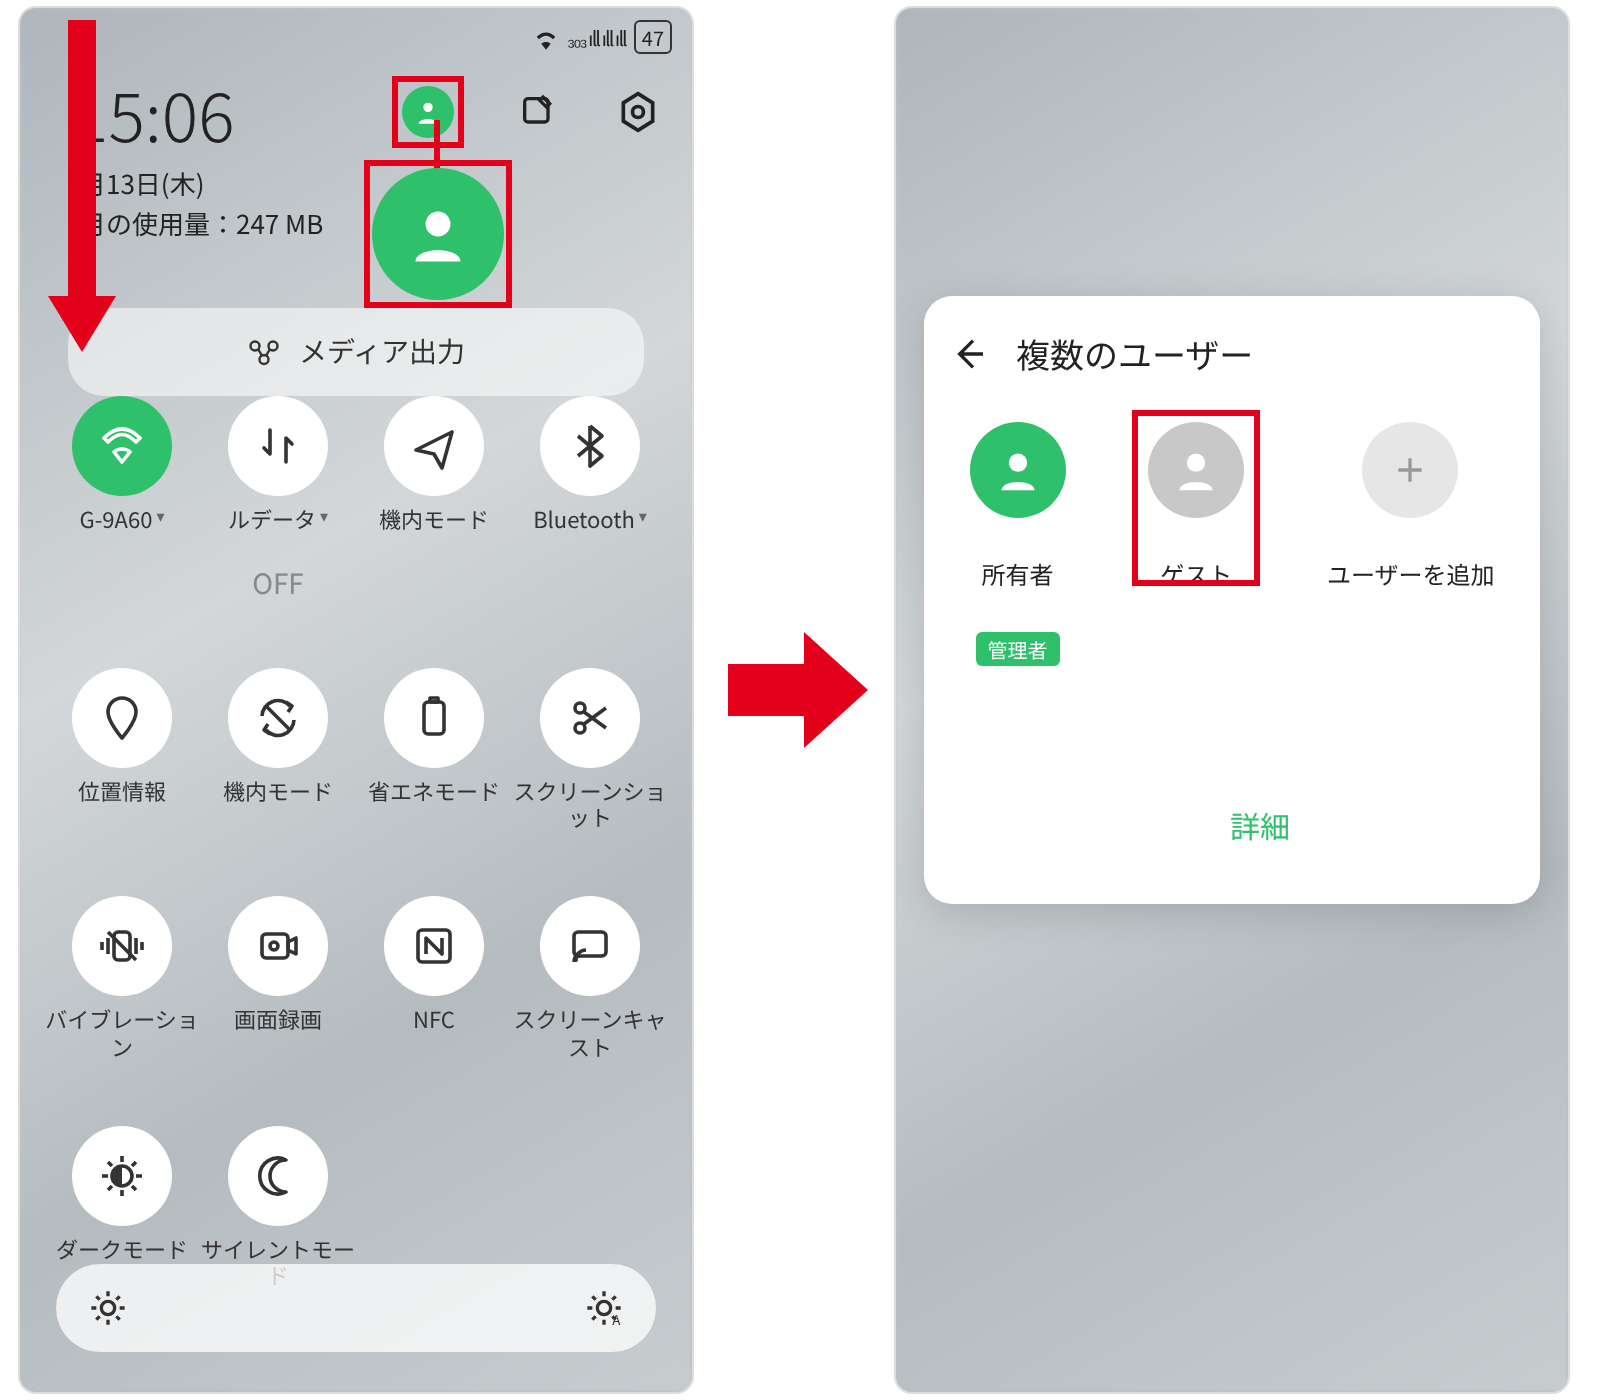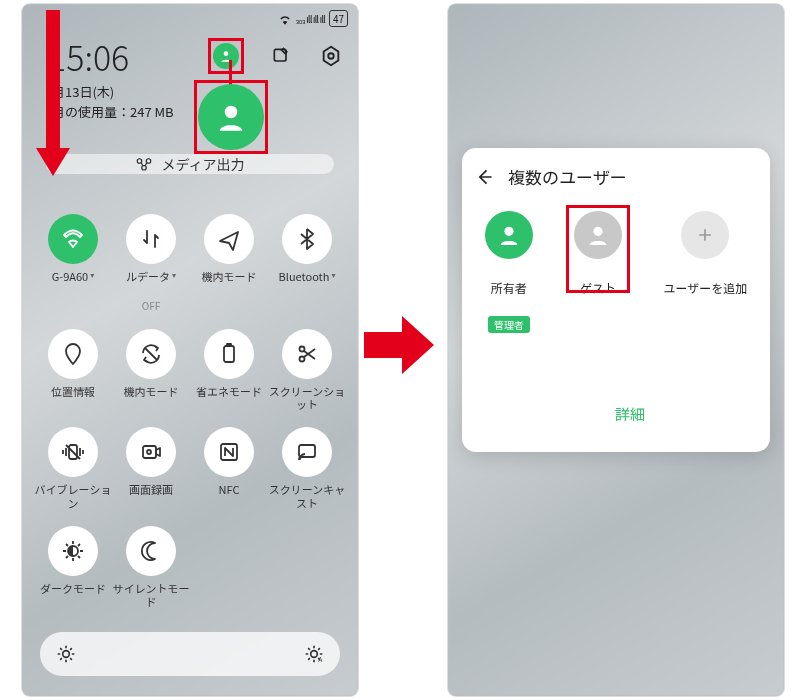--- a/index.html
+++ b/index.html
@@ -1,21 +1,21 @@
 <!DOCTYPE html>
 <html><head>
 <meta charset="utf-8">
 <style>
   * { box-sizing: border-box; margin: 0; padding: 0; font-family: -apple-system, "Hiragino Sans", "Noto Sans JP", sans-serif; }
   body { width: 799px; height: 700px; background: #fff; position: relative; overflow: hidden; }
   .stage { position: relative; width: 799px; height: 700px; }
 
   
   .phone { position: absolute; top: 4px; width: 336px; height: 692px; background: linear-gradient(160deg,#b9c2c8 0%,#c7cdd0 40%,#b1b9bf 100%); border-radius: 8px; overflow: hidden; box-shadow: 0 0 0 1px #ddd; }
-  .phone-left { left: 10px; margin-left: 12px; }
+  .phone-left { left: 10px; }
   .phone-right { left: 448px; }
   .blur-bg { position:absolute; inset:0; background:linear-gradient(150deg,#aeb6bb,#d3d7d9 40%,#b5bcc0 70%,#c7cccf); filter:blur(1px); }
 
   
   .statusbar { position:absolute; top:6px; right:10px; display:flex; gap:4px; font-size:11px; color:#222; align-items:center; }
   .batt { border:1px solid #333; border-radius:3px; padding:0 3px; font-size:10px; }
 
   
   .clock { position:absolute; top:28px; left:26px; font-size:34px; font-weight:300; color:#222; }
   .topicons { position:absolute; top:34px; right:14px; display:flex; gap:24px; align-items:center; }
@@ -24,29 +24,29 @@
   .red-box-s { border:3px solid #e3001b; padding:2px; }
   .date { position:absolute; top:78px; left:30px; font-size:13px; color:#222; }
   .usage { position:absolute; top:98px; left:30px; font-size:13px; color:#222; }
 
   
   .big-user { position:absolute; top:80px; left:176px; width:66px; height:66px; border-radius:50%; background:#2ec06a; color:#fff; display:flex; align-items:center; justify-content:center; }
   .red-box-m { position:absolute; top:76px; left:172px; width:74px; height:74px; border:3px solid #e3001b; }
   .connector { position:absolute; top:56px; left:207px; width:3px; height:26px; background:#e3001b; }
 
   
-  .media-pill { position:absolute; top:150px; left:24px; right:24px; height:20px; border-radius:18px; background:rgba(255,255,255,0.55); display:flex; align-items:center; justify-content:center; gap:8px; font-size:14px; color:#333; }
-
-  
-  .grid { position:absolute; top:210px; left:12px; right:12px; display:grid; grid-template-columns:repeat(4,1fr); row-gap:16px; }
+  .media-pill { position:absolute; top:150px; left:24px; right:24px; height:44px; border-radius:18px; background:rgba(255,255,255,0.55); display:flex; align-items:center; justify-content:center; gap:8px; font-size:14px; color:#333; }
+
+  
+  .grid { position:absolute; top:194px; left:12px; right:12px; display:grid; grid-template-columns:repeat(4,1fr); row-gap:32px; }
   .tile { display:flex; flex-direction:column; align-items:center; gap:6px; }
   .ticon { width:50px; height:50px; border-radius:50%; background:#fff; display:flex; align-items:center; justify-content:center; color:#333; font-size:22px; }
   .ticon.active { background:#2ec06a; color:#fff; }
   .tlabel { font-size:11px; color:#333; text-align:center; line-height:1.2; min-height:26px; display:flex; align-items:flex-start; }
-  .sublabel { font-size:10px; color:#888; margin-top:-4px; }
+  .sublabel { font-size:14px; color:#888; margin-top:-4px; }
   .caret { font-size:8px; color:#666; margin-left:2px; }
 
   
   .bright { position:absolute; bottom:20px; left:18px; right:18px; height:44px; border-radius:22px; background:rgba(255,255,255,0.75); display:flex; align-items:center; justify-content:space-between; padding:0 16px; font-size:18px; color:#333; }
 
   
   .arrow-down { position:absolute; top:6px; left:16px; width:30px; height:170px; }
   .arrow-down .shaft { position:absolute; top:0; left:8px; width:14px; height:140px; background:#e3001b; }
   .arrow-down .head { position:absolute; top:138px; left:-2px; width:0; height:0; border-left:17px solid transparent; border-right:17px solid transparent; border-top:28px solid #e3001b; }
 

